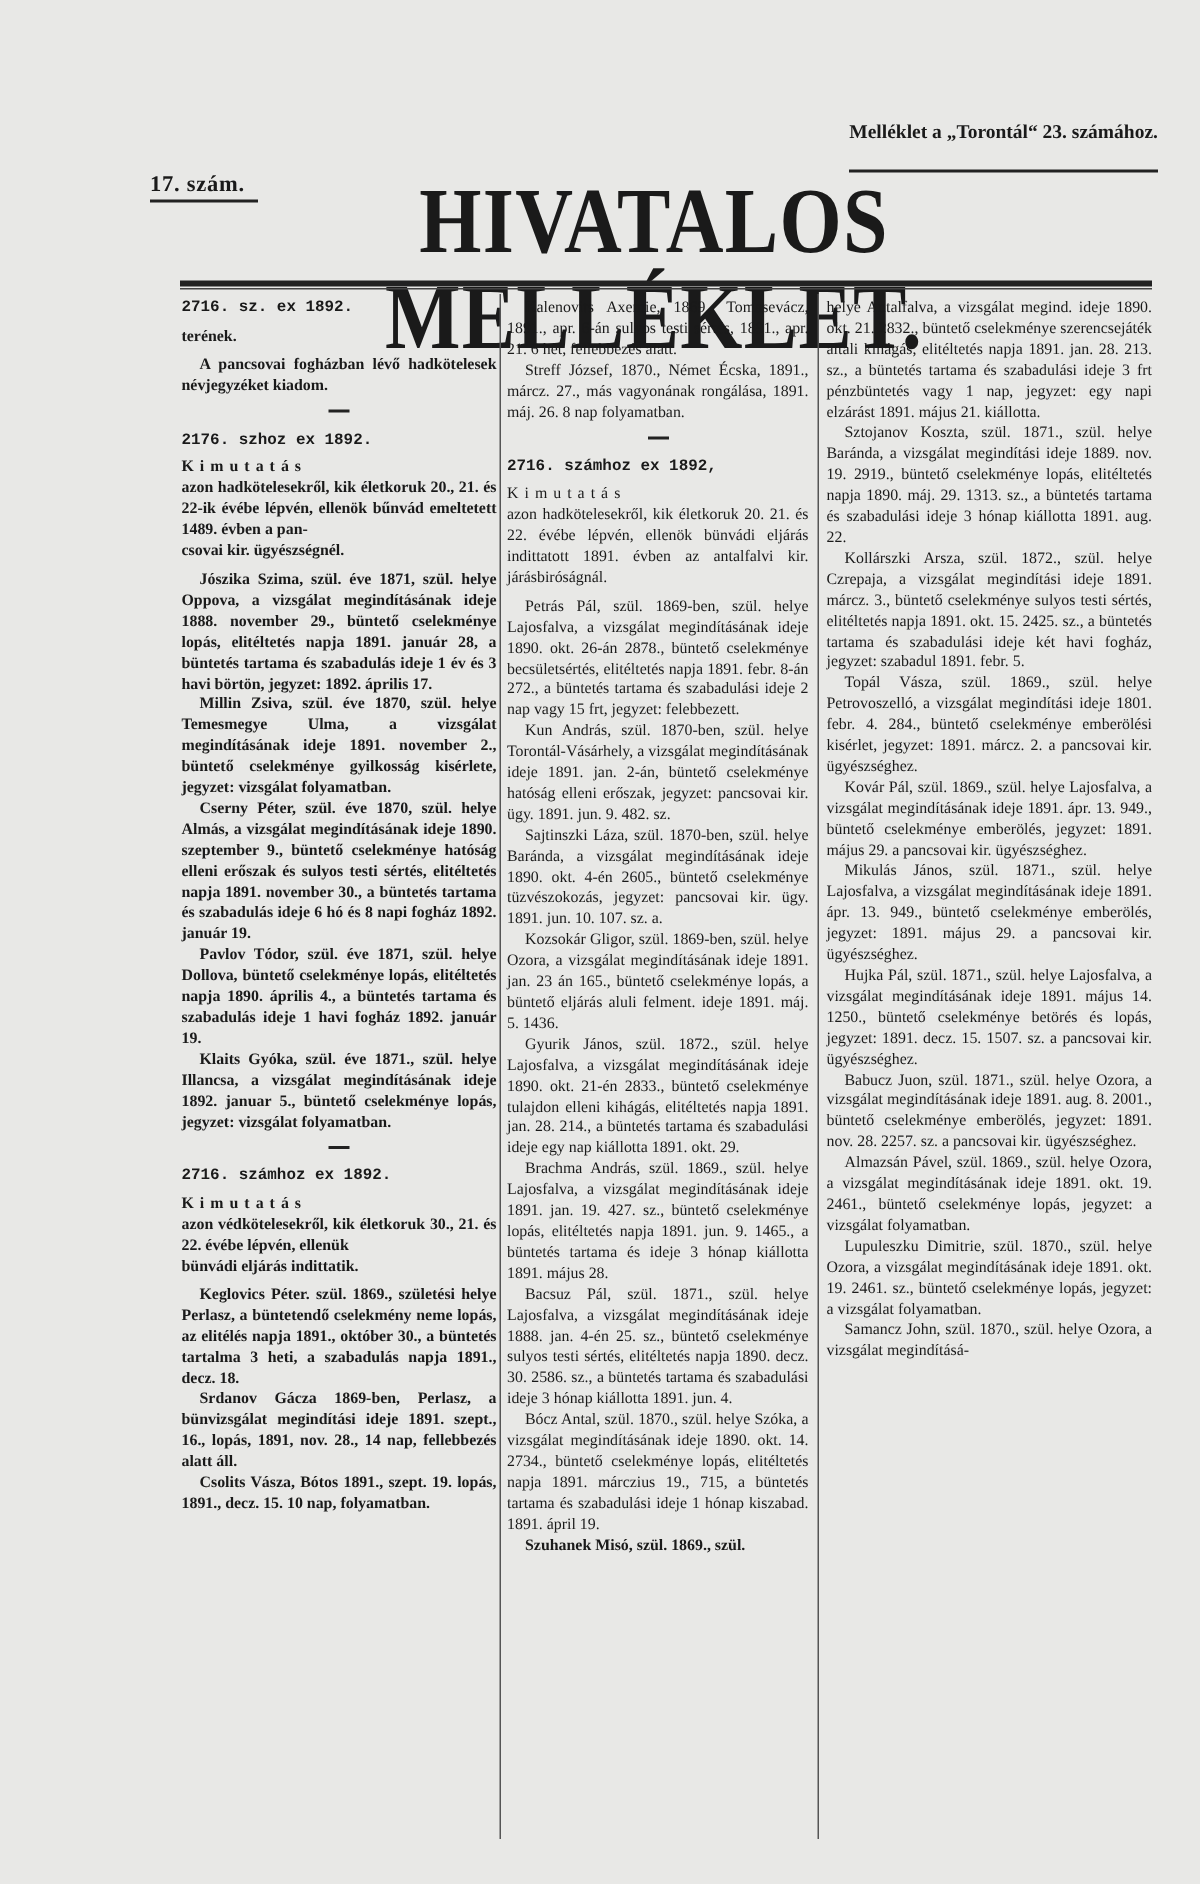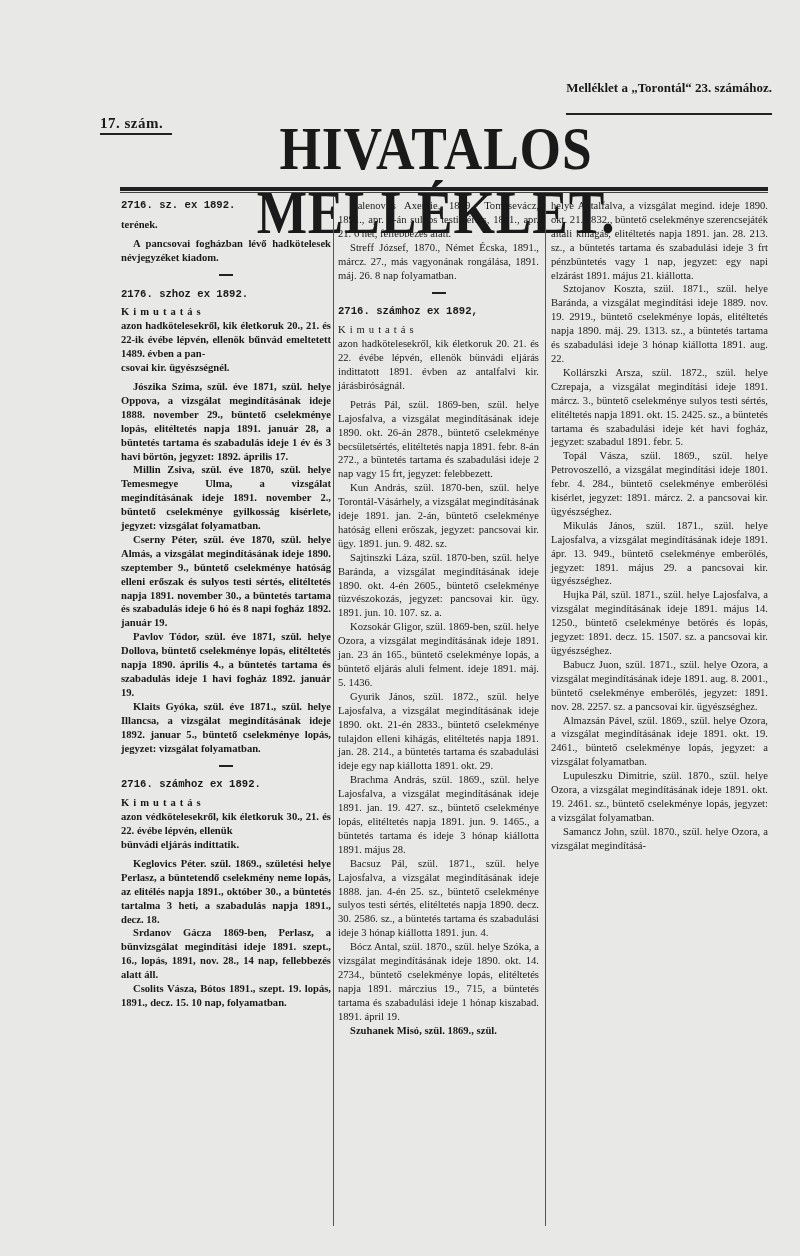--- a/index.html
+++ b/index.html
@@ -115,20 +115,21 @@
     <p class="indent">Bacsuz Pál, szül. 1871., szül. helye Lajosfalva, a vizsgálat megindításának ideje 1888. jan. 4-én 25. sz., büntető cselekménye sulyos testi sértés, elitéltetés napja 1890. decz. 30. 2586. sz., a büntetés tartama és szabadulási ideje 3 hónap kiállotta 1891. jun. 4.</p>
     <p class="indent">Bócz Antal, szül. 1870., szül. helye Szóka, a vizsgálat megindításának ideje 1890. okt. 14. 2734., büntető cselekménye lopás, elitéltetés napja 1891. márczius 19., 715, a büntetés tartama és szabadulási ideje 1 hónap kiszabad. 1891. ápril 19.</p>
     <p class="indent bold">Szuhanek Misó, szül. 1869., szül.</p>
   </div>
 
   <div class="col c3">
     <p>helye Antalfalva, a vizsgálat megind. ideje 1890. okt. 21. 2832., büntető cselekménye szerencsejáték általi kihágás, elitéltetés napja 1891. jan. 28. 213. sz., a büntetés tartama és szabadulási ideje 3 frt pénzbüntetés vagy 1 nap, jegyzet: egy napi elzárást 1891. május 21. kiállotta.</p>
     <p class="indent">Sztojanov Koszta, szül. 1871., szül. helye Baránda, a vizsgálat megindítási ideje 1889. nov. 19. 2919., büntető cselekménye lopás, elitéltetés napja 1890. máj. 29. 1313. sz., a büntetés tartama és szabadulási ideje 3 hónap kiállotta 1891. aug. 22.</p>
     <p class="indent">Kollárszki Arsza, szül. 1872., szül. helye Czrepaja, a vizsgálat megindítási ideje 1891. márcz. 3., büntető cselekménye sulyos testi sértés, elitéltetés napja 1891. okt. 15. 2425. sz., a büntetés tartama és szabadulási ideje két havi fogház, jegyzet: szabadul 1891. febr. 5.</p>
     <p class="indent">Topál Vásza, szül. 1869., szül. helye Petrovoszelló, a vizsgálat megindítási ideje 1801. febr. 4. 284., büntető cselekménye emberölési kisérlet, jegyzet: 1891. márcz. 2. a pancsovai kir. ügyészséghez.</p>
+    <p class="indent">Kovár Pál, szül. 1869., szül. helye Lajosfalva, a vizsgálat megindításának ideje 1891. ápr. 13. 949., büntető cselekménye emberölés, jegyzet: 1891. május 29. a pancsovai kir. ügyészséghez.</p>
     <p class="indent">Mikulás János, szül. 1871., szül. helye Lajosfalva, a vizsgálat megindításának ideje 1891. ápr. 13. 949., büntető cselekménye emberölés, jegyzet: 1891. május 29. a pancsovai kir. ügyészséghez.</p>
     <p class="indent">Hujka Pál, szül. 1871., szül. helye Lajosfalva, a vizsgálat megindításának ideje 1891. május 14. 1250., büntető cselekménye betörés és lopás, jegyzet: 1891. decz. 15. 1507. sz. a pancsovai kir. ügyészséghez.</p>
     <p class="indent">Babucz Juon, szül. 1871., szül. helye Ozora, a vizsgálat megindításának ideje 1891. aug. 8. 2001., büntető cselekménye emberölés, jegyzet: 1891. nov. 28. 2257. sz. a pancsovai kir. ügyészséghez.</p>
     <p class="indent">Almazsán Pável, szül. 1869., szül. helye Ozora, a vizsgálat megindításának ideje 1891. okt. 19. 2461., büntető cselekménye lopás, jegyzet: a vizsgálat folyamatban.</p>
     <p class="indent">Lupuleszku Dimitrie, szül. 1870., szül. helye Ozora, a vizsgálat megindításának ideje 1891. okt. 19. 2461. sz., büntető cselekménye lopás, jegyzet: a vizsgálat folyamatban.</p>
     <p class="indent">Samancz John, szül. 1870., szül. helye Ozora, a vizsgálat megindításá-</p>
   </div>
 
 </div>
 

